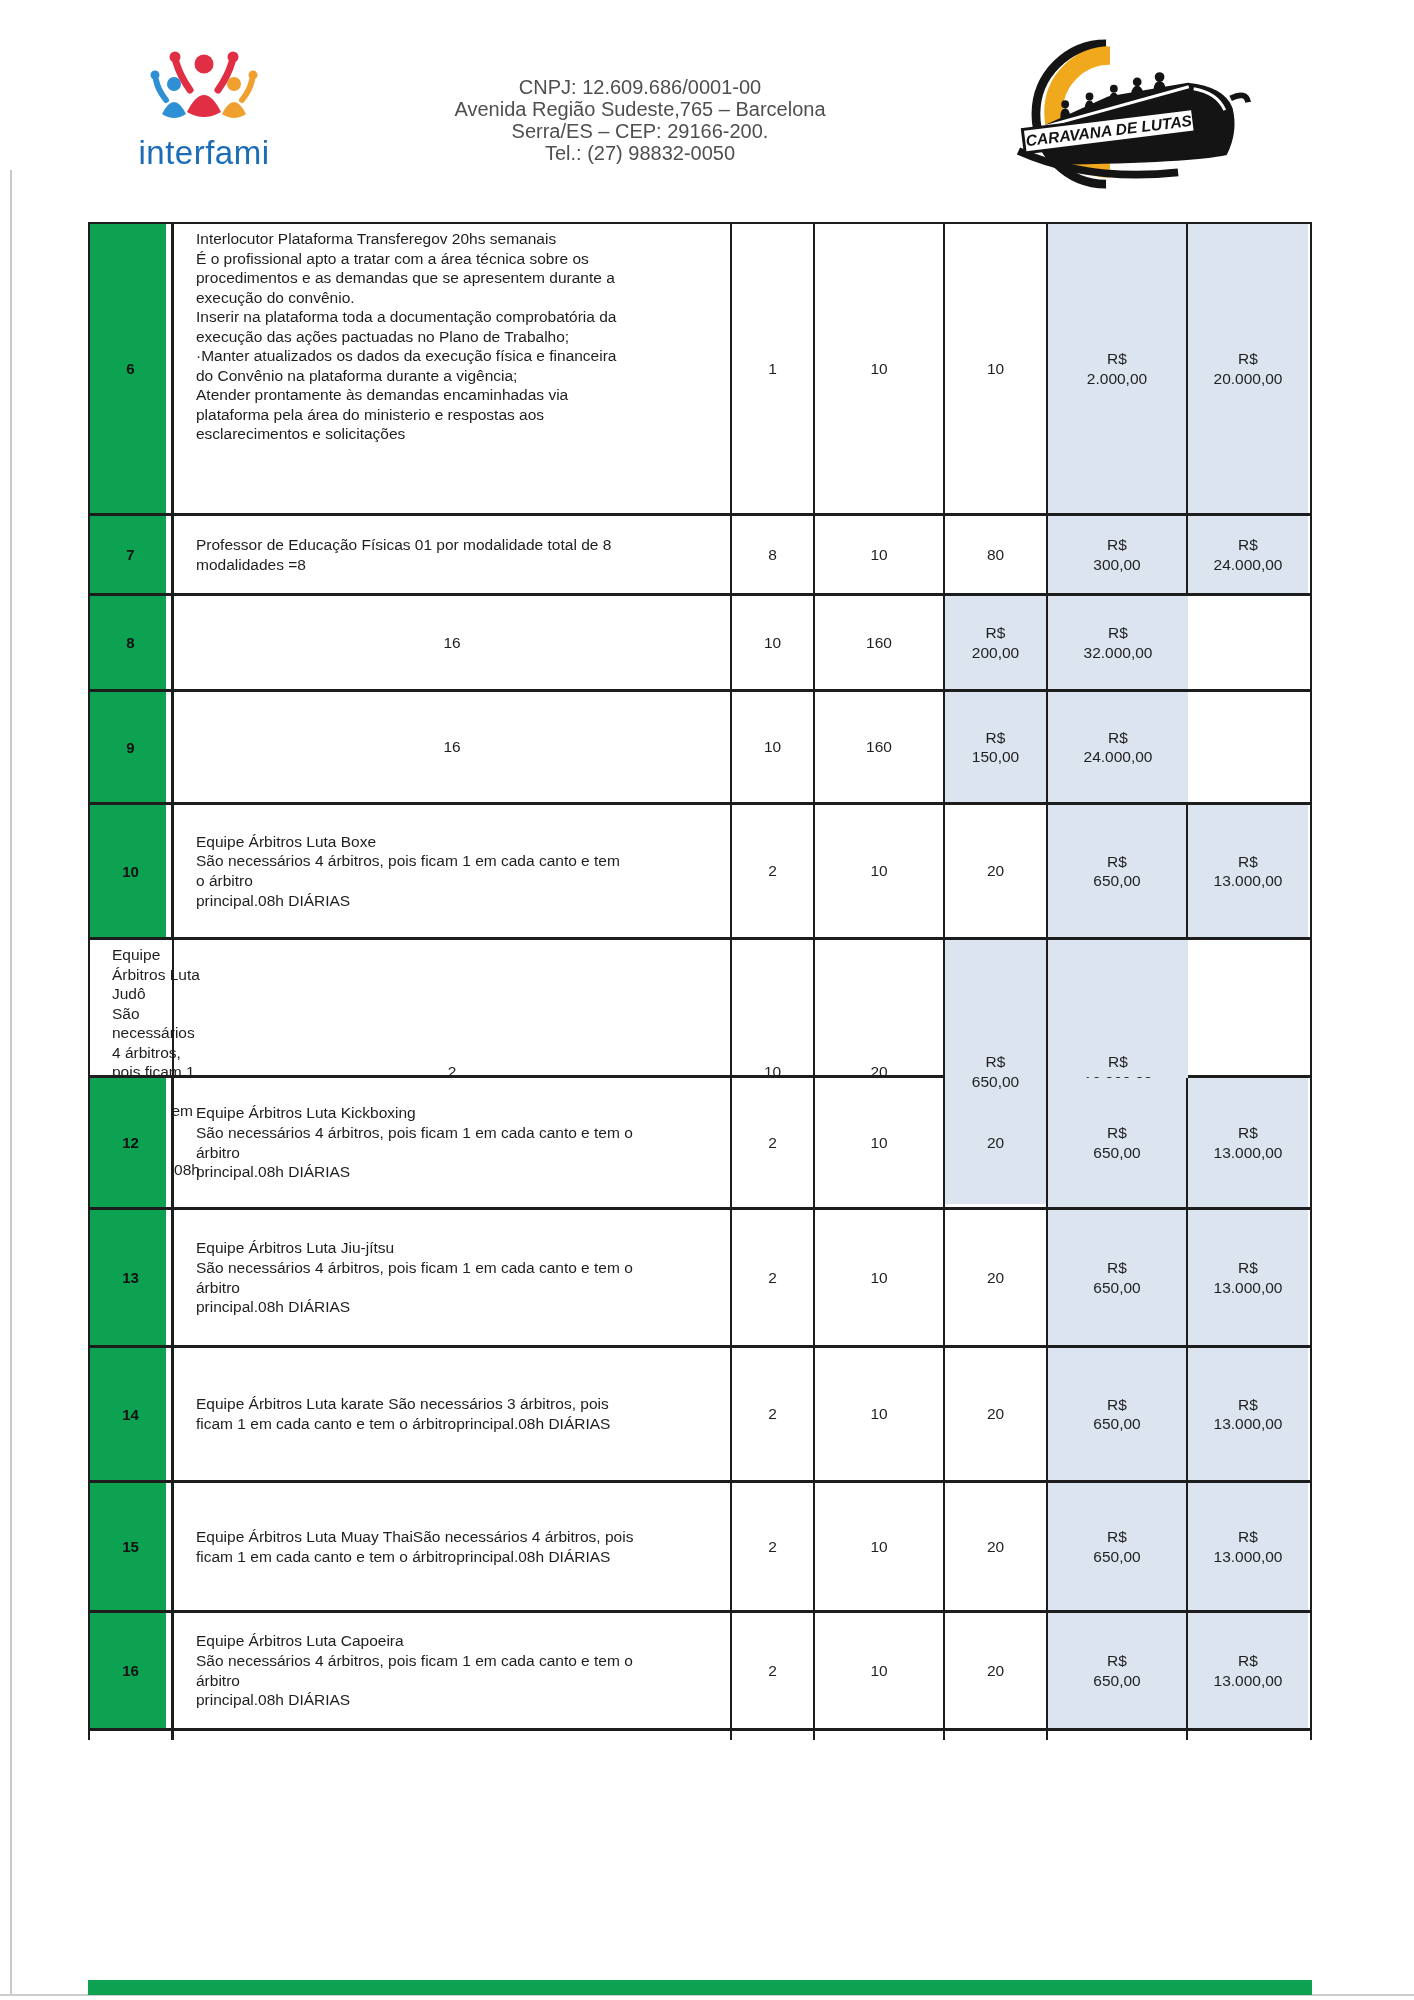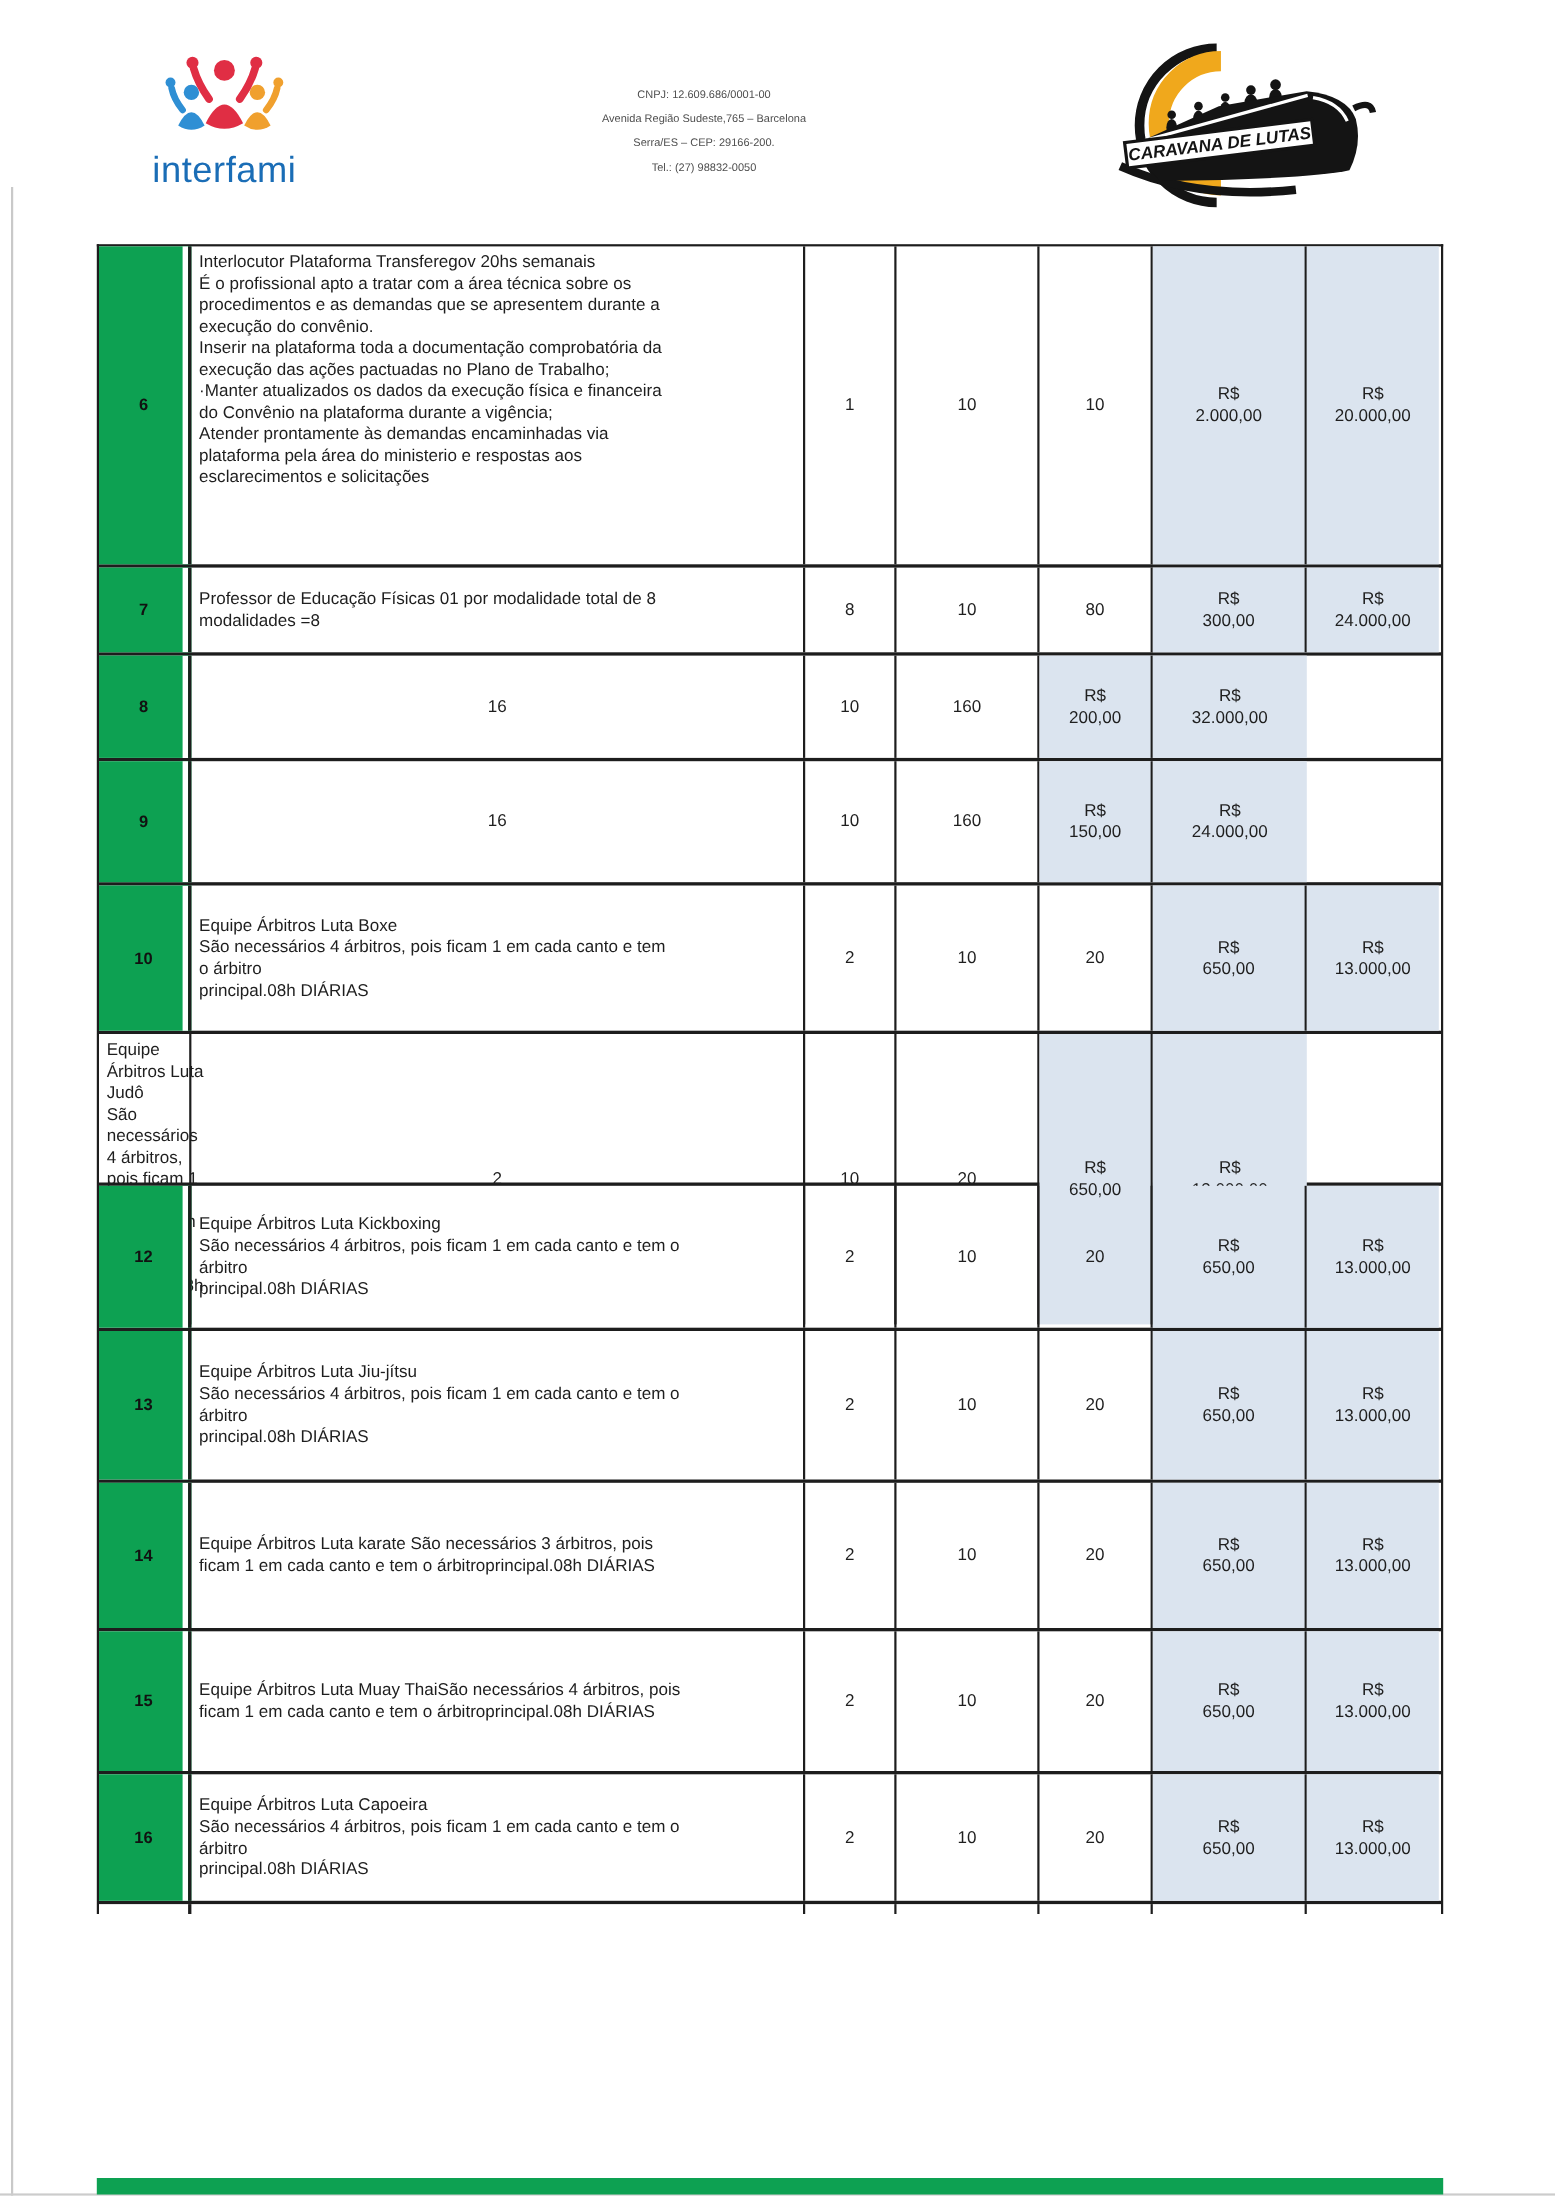--- a/index.html
+++ b/index.html
@@ -11,38 +11,38 @@
   }
 
   
   .edge-left   { position:absolute; left:10px; top:170px; width:2px; height:1826px; background:#c9c9c9; }
   .edge-bottom { position:absolute; left:0; top:1994px; width:1414px; height:2px; background:#cccccc; }
 
   
   .hdr-left { position:absolute; left:138px; top:42px; width:132px; text-align:center; }
   .hdr-left .wordmark { margin-top:2px; font-size:33px; font-weight:400; letter-spacing:.5px; color:var(--brand-blue); }
   .org-info { position:absolute; left:430px; top:76px; width:420px; text-align:center;
-              color:#4f4f4f; font-size:10px; line-height:22px; }
+              color:#4f4f4f; font-size:20px; line-height:22px; }
   .hdr-right { position:absolute; left:962px; top:38px; width:292px; height:152px; }
 
   
   .btable {
     position:absolute; left:88px; top:222px; width:1224px;
     border-top:2px solid var(--border);
     border-left:2px solid var(--border);
     border-right:2px solid var(--border);
   }
   .trow { display:grid; grid-template-columns:84px 558px 83px 130px 103px 140px 120px;
           border-bottom:3px solid var(--border); }
   .cell { border-right:2px solid var(--border); display:flex; align-items:center; justify-content:center;
           color:#1f1f1f; }
   .cell:last-child { border-right:none; }
   .cell.num { background:var(--green); box-shadow: inset -5px 0 0 0 #ffffff;
               border-right:3px solid var(--border); font-weight:700; font-size:15px; color:#111; }
-  .cell.desc { justify-content:flex-start; padding:5px 10px 5px 7px; }
+  .cell.desc { justify-content:flex-start; padding:5px 10px 5px 22px; }
   .desc-text { white-space:pre-line; font-size:15.5px; line-height:1.26; color:#1e1e1e; }
   .valign-top .cell.desc { align-items:flex-start; }
   .cell.qty { font-size:15.5px; }
   .cell.price { background:var(--blue-fill); font-size:15.5px; line-height:1.25; }
   .price-text { white-space:pre-line; text-align:center; }
   .stub { display:grid; grid-template-columns:84px 558px 83px 130px 103px 140px 120px; height:9px; }
   .stub > div { border-right:2px solid var(--border); }
   .stub > div:first-child { border-right:3px solid var(--border); }
   .stub > div:last-child { border-right:none; }
 

